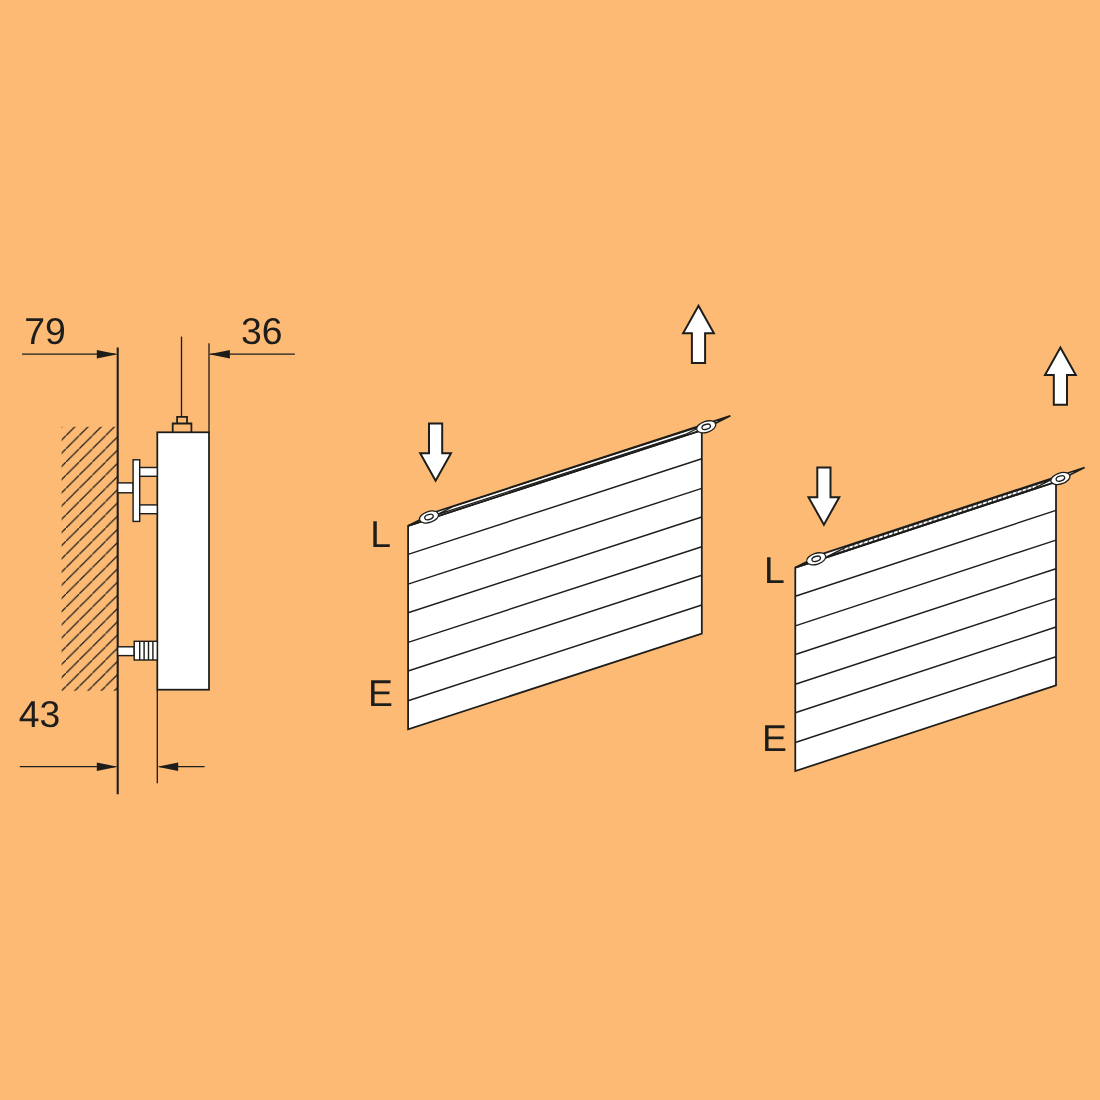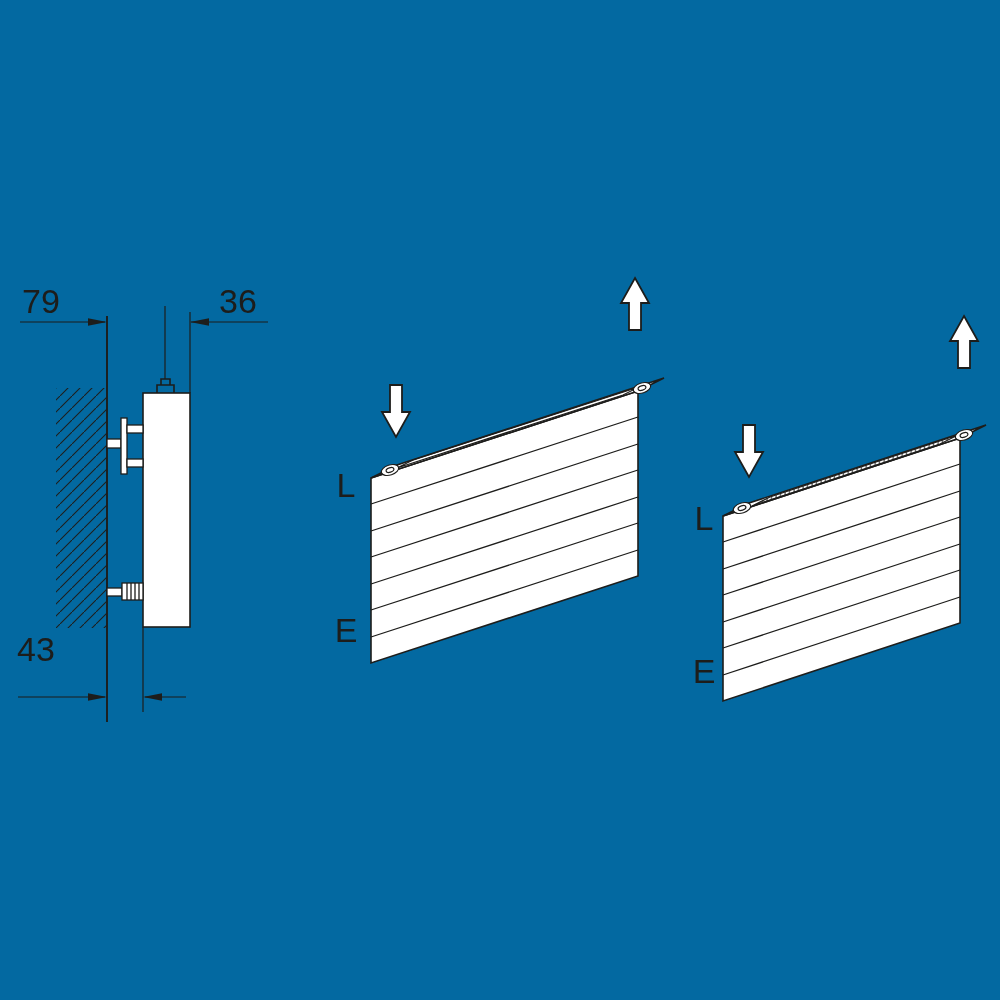--- a/index.html
+++ b/index.html
@@ -5,21 +5,21 @@
   html, body {
     margin: 0;
     padding: 0;
     background: #ffffff;
     font-family: "Liberation Sans", sans-serif;
   }
   .canvas {
     position: relative;
     width: 1000px;
     height: 1000px;
-    background: #0369a1;
+    background: #fdba74;
     overflow: hidden;
   }
   svg { display: block; }
   text {
     font-family: "Liberation Sans", sans-serif;
     fill: #1d1d1b;
   }
   .dim-text { font-size: 34px; }
   .conn-text { font-size: 34px; }
 </style>

